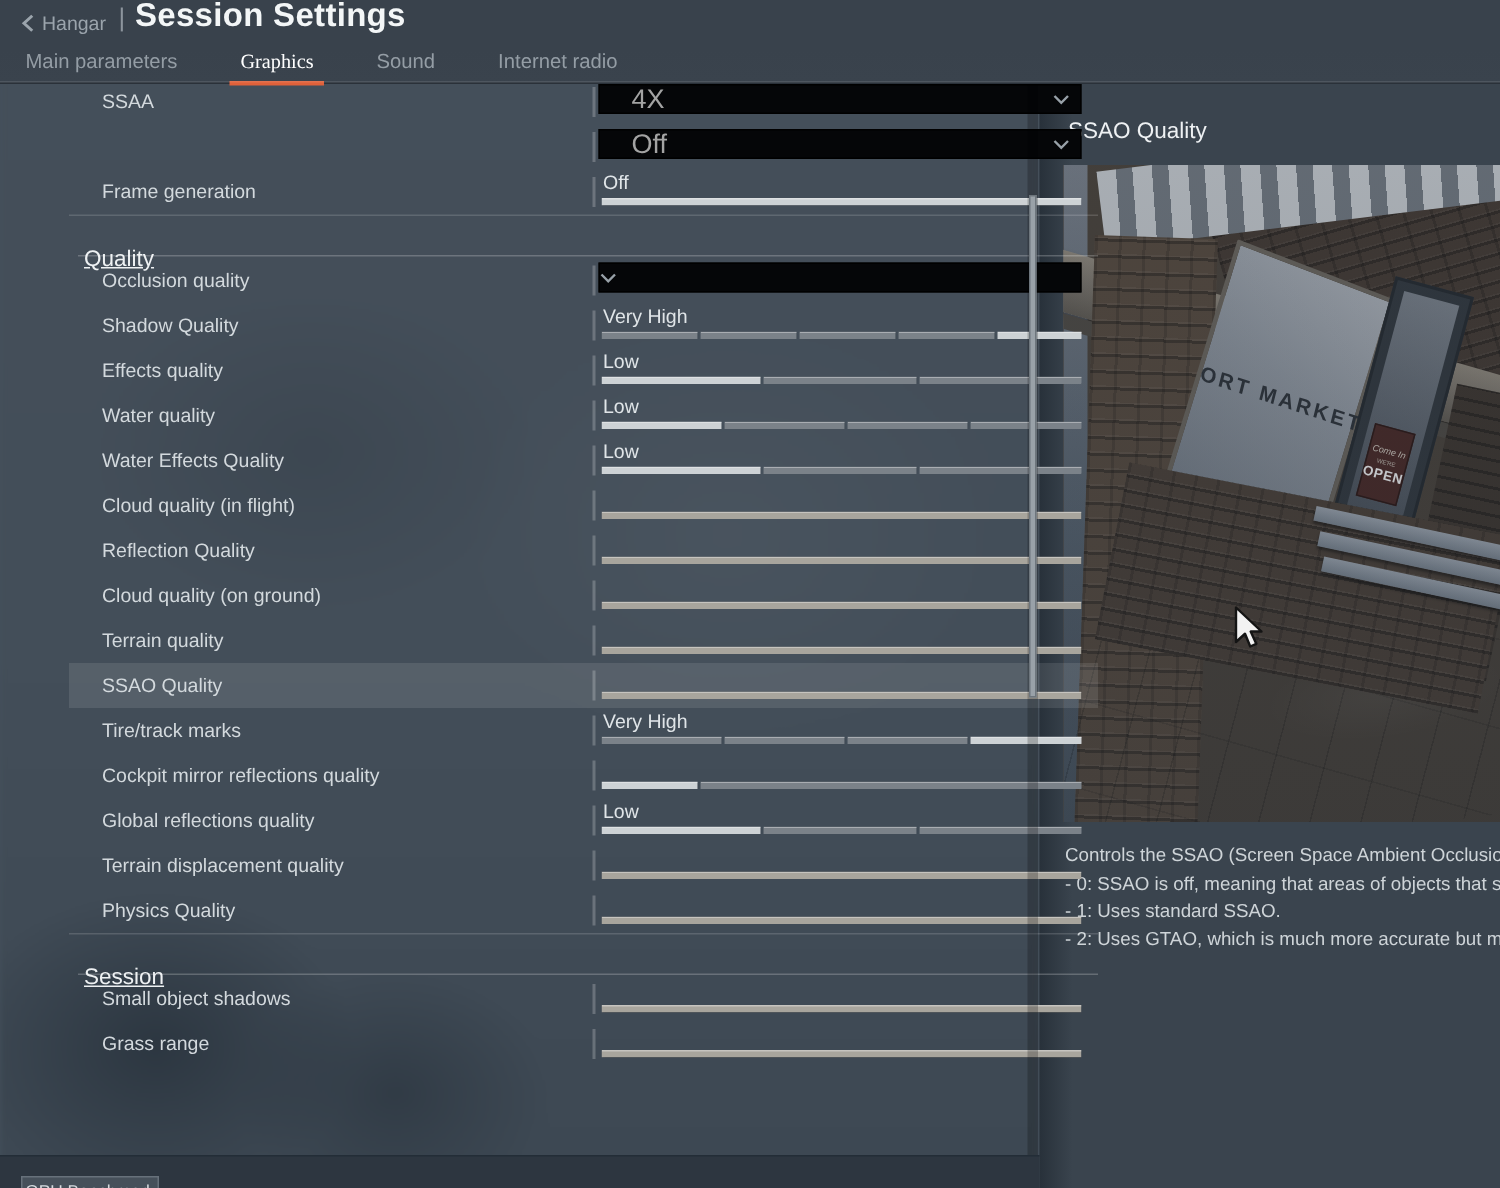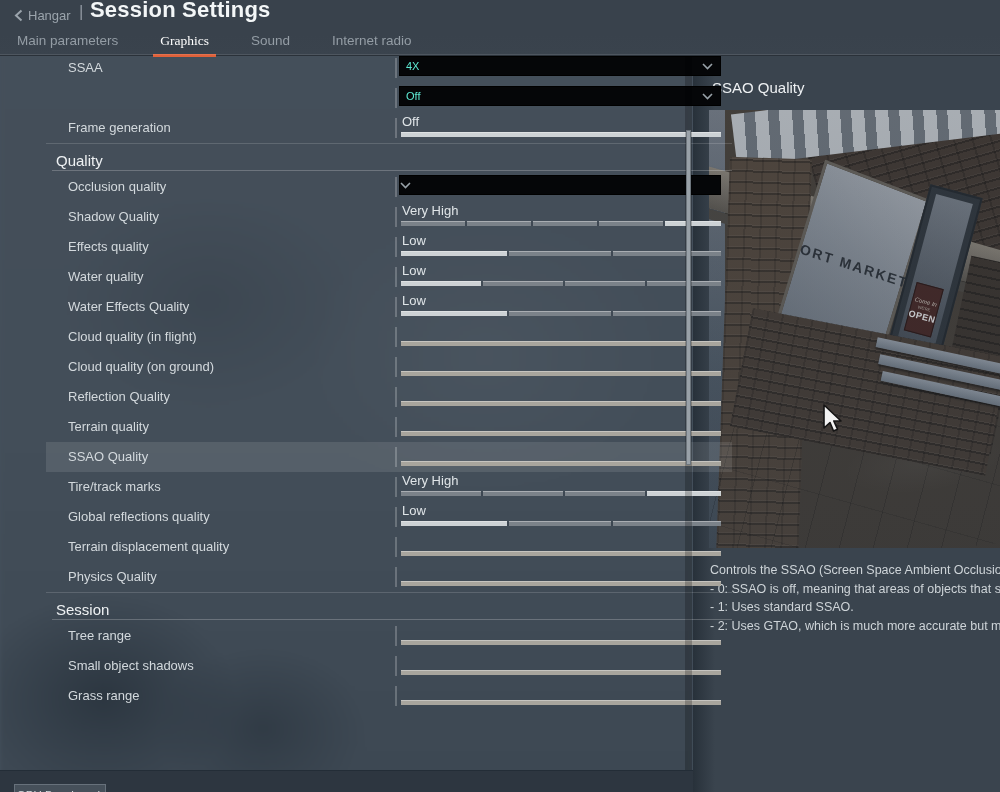--- a/index.html
+++ b/index.html
@@ -28,28 +28,28 @@
   .tabs { position:absolute; left:16px; top:31px; display:flex; gap:40px; }
   .tab { font-size:13.5px; color:#949da5; padding:2px 1px 6px 1px; cursor:pointer; position:relative; }
   .tab.active { color:#ffffff;font-family:Liberation Serif, serif; }
   .tab.active::after { content:""; position:absolute; left:-6px; right:-6px; bottom:-2px; height:3px; background:var(--accent,#e0613a); }
   .tabs-underline { position:absolute; left:0; right:0; top:54px; height:1px; background:rgba(255,255,255,.10); }
 
   
   #rows { position:absolute; left:0; top:53px; width:686px; z-index:10;margin-left:46px; }
   .section { height:29px; position:relative; border-top:1px solid rgba(255,255,255,.15); }
   .section::after { content:""; position:absolute; left:6px; right:0; bottom:1px; height:1px; background:rgba(255,255,255,.22); }
-  .section-title { position:absolute; left:10px; top:8px; font-size:15px; color:#eef1f3; }
+  .section-title { position:absolute; left:10px; top:20px; font-size:15px; color:#eef1f3;text-decoration:underline; }
   .row { height:30px; position:relative; }
   .row.hl { background:rgba(255,255,255,.10); }
   .row-label { position:absolute; left:22px; top:0; line-height:30px; font-size:13px; color:#d3d9dd; white-space:nowrap; }
   .ctrl-tick { position:absolute; left:349px; top:5px; width:2px; height:20px; background:rgba(255,255,255,.22); }
   .dropdown { position:absolute; left:353px; top:3px; width:322px; height:20px; background:#050608;
     border:1px solid #000; display:flex; align-items:center; cursor:pointer; }
-  .dropdown .dd-value { color:#5eead4; font-size:11px; padding-left:6px; flex:1; }
+  .dropdown .dd-value { color:#a3a3a3; font-size:18px; padding-left:21px; flex:1; }
   .dropdown svg { margin-right:7px; }
   .slider-value { position:absolute; left:356px; top:1px; font-size:13px; color:#e0e5e8; }
   .track { position:absolute; left:355px; top:19px; width:320px; height:5px; display:flex; gap:2px; overflow:hidden; cursor:pointer; }
   .seg { height:100%; box-shadow:inset 0 1px 0 rgba(255,255,255,.35), 0 1px 1px rgba(0,0,0,.4); }
   .seg-bright { background:#cdd2d5; }
   .seg-mid { background:#7b8289; }
   .seg-plain { background:#a8a59d; }
 
   
   .scrollbar { position:absolute; left:685px; top:56px; width:7px; height:714px; background:rgba(0,0,0,.22); z-index:20; }
@@ -207,28 +207,28 @@
         </div>
       </div>
       <div class="row">
         <span class="row-label">Cloud quality (in flight)</span>
         <div class="ctrl-tick"></div>
         <div class="track">
           <div class="seg seg-plain" style="width: 100%; flex-shrink: 0;"></div>
         </div>
       </div>
       <div class="row">
+        <span class="row-label">Reflection Quality</span>
+        <div class="ctrl-tick"></div>
+        <div class="track">
+          <div class="seg seg-plain" style="width: 100%; flex-shrink: 0;"></div>
+        </div>
+      </div>
+      <div class="row">
         <span class="row-label">Cloud quality (on ground)</span>
-        <div class="ctrl-tick"></div>
-        <div class="track">
-          <div class="seg seg-plain" style="width: 100%; flex-shrink: 0;"></div>
-        </div>
-      </div>
-      <div class="row">
-        <span class="row-label">Reflection Quality</span>
         <div class="ctrl-tick"></div>
         <div class="track">
           <div class="seg seg-plain" style="width: 100%; flex-shrink: 0;"></div>
         </div>
       </div>
       <div class="row">
         <span class="row-label">Terrain quality</span>
         <div class="ctrl-tick"></div>
         <div class="track">
           <div class="seg seg-plain" style="width: 100%; flex-shrink: 0;"></div>
@@ -243,20 +243,28 @@
       </div>
       <div class="row">
         <span class="row-label">Tire/track marks</span>
         <div class="ctrl-tick"></div>
         <span class="slider-value">Very High</span>
         <div class="track">
           <div class="seg seg-mid" style="width: 25%; flex-shrink: 0;"></div>
           <div class="seg seg-mid" style="width: 25%; flex-shrink: 0;"></div>
           <div class="seg seg-mid" style="width: 25%; flex-shrink: 0;"></div>
           <div class="seg seg-bright" style="width: 25%; flex-shrink: 0;"></div>
+        </div>
+      </div>
+      <div class="row">
+        <span class="row-label">Cockpit mirror reflections quality</span>
+        <div class="ctrl-tick"></div>
+        <div class="track">
+          <div class="seg seg-bright" style="width: 20%; flex-shrink: 0;"></div>
+          <div class="seg seg-mid" style="width: 80%; flex-shrink: 0;"></div>
         </div>
       </div>
       <div class="row">
         <span class="row-label">Global reflections quality</span>
         <div class="ctrl-tick"></div>
         <span class="slider-value">Low</span>
         <div class="track">
           <div class="seg seg-bright" style="width: 33%; flex-shrink: 0;"></div>
           <div class="seg seg-mid" style="width: 32%; flex-shrink: 0;"></div>
           <div class="seg seg-mid" style="width: 35%; flex-shrink: 0;"></div>
@@ -271,27 +279,20 @@
       </div>
       <div class="row">
         <span class="row-label">Physics Quality</span>
         <div class="ctrl-tick"></div>
         <div class="track">
           <div class="seg seg-plain" style="width: 100%; flex-shrink: 0;"></div>
         </div>
       </div>
       <div class="section">
         <span class="section-title">Session</span>
-      </div>
-      <div class="row">
-        <span class="row-label">Tree range</span>
-        <div class="ctrl-tick"></div>
-        <div class="track">
-          <div class="seg seg-plain" style="width: 100%; flex-shrink: 0;"></div>
-        </div>
       </div>
       <div class="row">
         <span class="row-label">Small object shadows</span>
         <div class="ctrl-tick"></div>
         <div class="track">
           <div class="seg seg-plain" style="width: 100%; flex-shrink: 0;"></div>
         </div>
       </div>
       <div class="row">
         <span class="row-label">Grass range</span>

